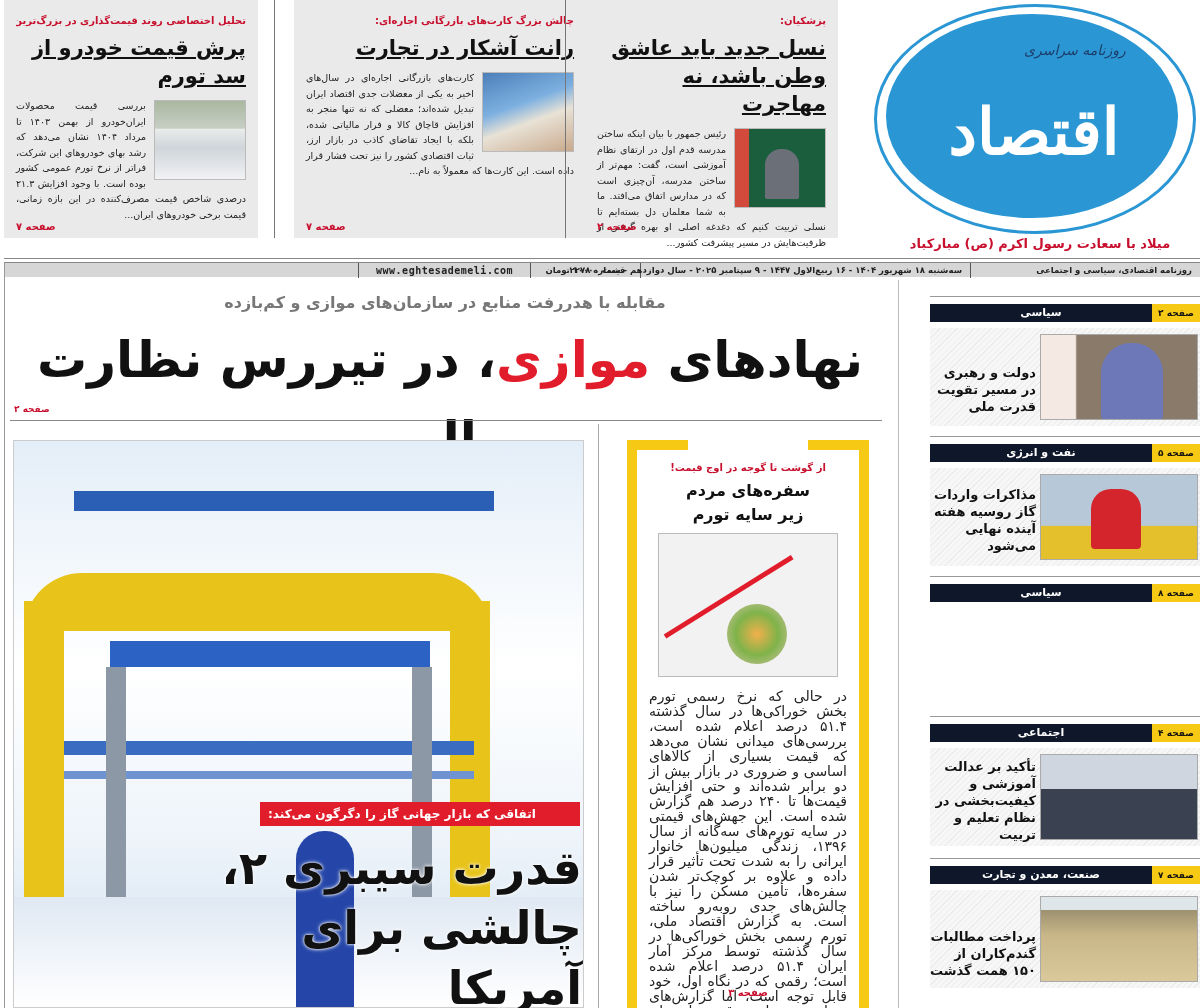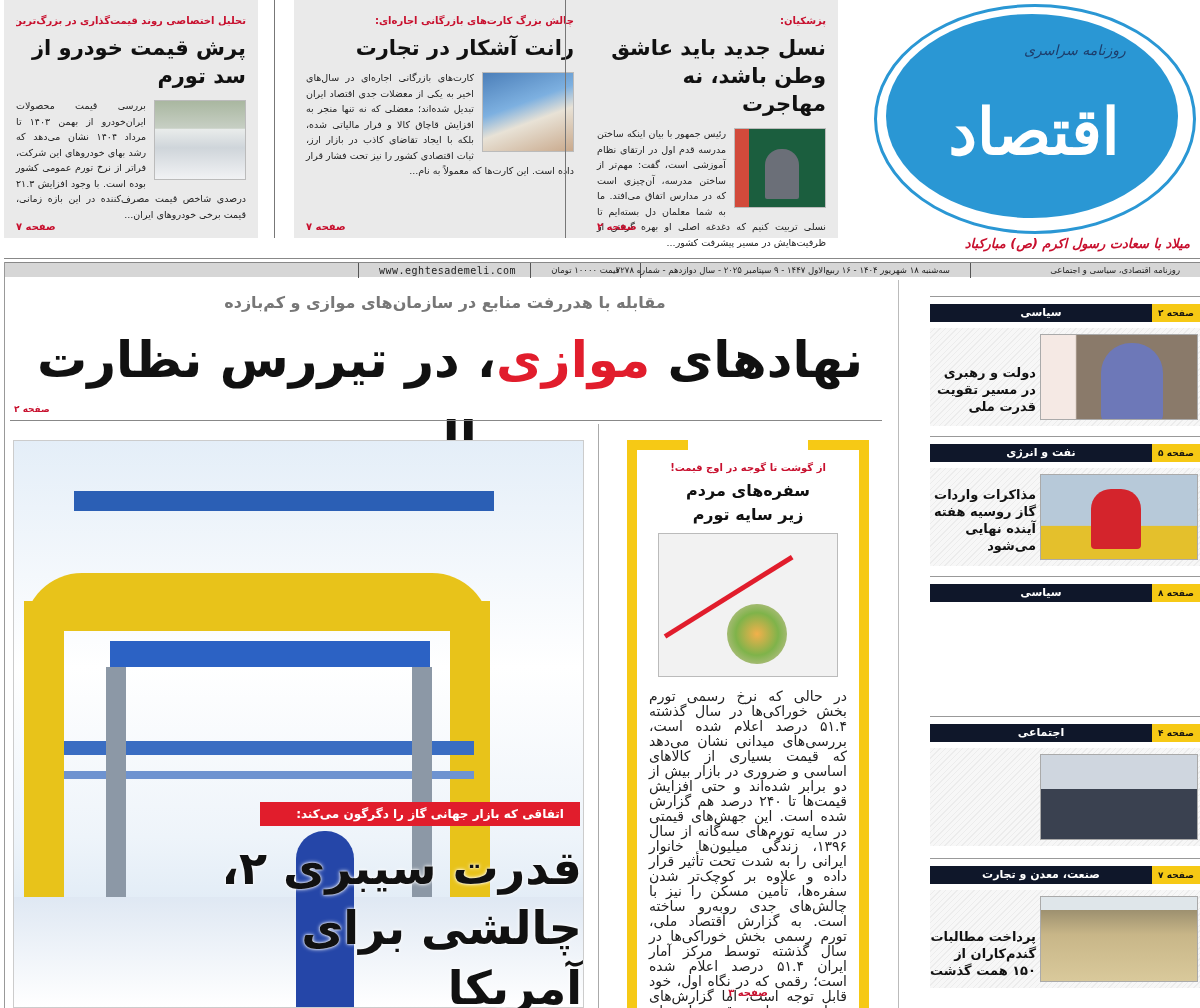--- a/index.html
+++ b/index.html
@@ -2,47 +2,47 @@
 <html><head>
 <meta charset="utf-8">
 <style>
   * { box-sizing: border-box; margin: 0; padding: 0; }
   html, body { width: 1200px; height: 1008px; background: #ffffff; overflow: hidden; }
   body { position: relative; font-family: "DejaVu Sans", sans-serif; direction: rtl; color: #111; }
 
   
   .teaser { position: absolute; top: 0; height: 238px; background: #eaeaea; padding: 10px 12px 0 12px; }
   .teaser .kicker { color: #c8102e; font-size: 10px; font-weight: bold; text-align: right; line-height: 14px; margin-top: 4px; white-space: nowrap; overflow: hidden; }
-  .teaser .title { font-size: 21px; font-weight: bold; line-height: 28px; text-align: right; margin-top: 6px; color: #111; }
+  .teaser .title { font-size: 21px; font-weight: bold; line-height: 28px; text-align: right; margin-top: 6px; color: #111; text-decoration: underline; }
   .teaser .body { margin-top: 8px; font-size: 9.5px; line-height: 15.5px; color: #222; text-align: justify; }
   .teaser .thumb { float: right; width: 92px; height: 80px; margin-left: 8px; margin-top: 2px; border: 1px solid #bbb; }
   .teaser .page { position: absolute; bottom: 6px; left: 12px; color: #c8102e; font-size: 10px; font-weight: bold; }
   #teaser-1 { left: 4px; width: 254px; }
   #teaser-2 { left: 294px; width: 292px; }
   #teaser-3 { left: 585px; width: 253px; }
   .vsep { position: absolute; top: 0; width: 1px; height: 238px; background: #777; }
 
   
   .thumb-cars { background: linear-gradient(180deg,#a9b7a0 0%,#c7cfc4 35%,#e9eceb 36%,#cfd5da 60%,#f1f2f4 100%); }
   .thumb-card { background: linear-gradient(160deg,#4c7fb9 0%,#7db0e0 40%,#e8e2d6 60%,#c9a98c 100%); }
   .thumb-speaker { background: linear-gradient(90deg,#d24a3b 0%,#d24a3b 15%,#1b5e3e 16%,#1b5e3e 100%); position: relative; }
   .thumb-speaker::after { content:""; position:absolute; left:30px; top:20px; width:34px; height:50px; background:#6b6f78; border-radius: 16px 16px 2px 2px; }
 
   
   .logo-wrap { position: absolute; left: 874px; top: 4px; width: 322px; height: 230px; }
   .logo-oval { position: absolute; left: 0; top: 0; width: 322px; height: 230px; border-radius: 50%; background: #ffffff; border: 3px solid #2a97d4; }
   .logo-oval-inner { position: absolute; left: 12px; top: 10px; width: 292px; height: 204px; border-radius: 50%; background: #2a97d4; }
   .logo-sub { position: absolute; top: 38px; left: 150px; font-family: "DejaVu Serif", serif; font-style: italic; color: #1d3d6b; font-size: 14px; }
   .logo-main { position: absolute; top: 58px; left: 30px; width: 260px; text-align: center; color: #ffffff; font-family: "DejaVu Serif", serif; font-weight: bold; font-size: 64px; line-height: 140px; letter-spacing: 2px; }
-  .slogan { position: absolute; top: 236px; left: 890px; width: 300px; text-align: right; color: #c8102e; font-weight: bold; font-size: 13px; font-style: italic; }
+  .slogan { position: absolute; top: 236px; left: 890px; width: 300px; text-align: center; color: #c8102e; font-weight: bold; font-size: 13px; }
 
   
   .infobar { position: absolute; top: 262px; left: 4px; width: 1196px; height: 15px; background: #d6d6d6; border-top: 1px solid #888; display: flex; align-items: center; font-size: 8.5px; color: #222; }
   .infobar-topline { position: absolute; top: 258px; left: 4px; width: 1196px; height: 1px; background: #888; }
-  .infobar .cell { padding: 0 20px; height: 15px; line-height: 15px; white-space: nowrap; border-left: 1px solid #555; }
+  .infobar .cell { padding: 0 8px; height: 15px; line-height: 15px; white-space: nowrap; border-left: 1px solid #555; font-weight: bold; }
   .infobar .cell.last { border-left: none; }
   .infobar .url { font-family: "DejaVu Sans Mono", monospace; font-size: 10px; letter-spacing: 0.5px; direction: ltr; }
   .frame-left { position: absolute; left: 4px; top: 262px; width: 1px; height: 746px; background: #999; }
 
   
   .supertitle { position: absolute; top: 293px; left: 120px; width: 650px; text-align: center; color: #777; font-size: 16px; font-weight: bold; }
   .headline { position: absolute; top: 320px; left: 20px; width: 860px; text-align: center; font-size: 50px; font-weight: 900; line-height: 80px; letter-spacing: -1px; color: #111; }
   .headline .red { color: #e11d2c; }
   .headline-page { position: absolute; top: 404px; left: 14px; color: #c8102e; font-size: 9px; font-weight: bold; }
   .hrule { position: absolute; top: 420px; left: 10px; width: 872px; height: 1px; background: #888; }
@@ -56,21 +56,21 @@
   .pipe-left { position: absolute; top: 160px; left: 10px; width: 40px; height: 410px; background: #e8c31a; }
   .pipe-right { position: absolute; top: 160px; left: 436px; width: 40px; height: 410px; background: #e8c31a; }
   .beam { position: absolute; top: 200px; left: 96px; width: 320px; height: 26px; background: #2c62c4; }
   .post-l { position: absolute; top: 226px; left: 92px; width: 20px; height: 350px; background: #8c98a6; }
   .post-r { position: absolute; top: 226px; left: 398px; width: 20px; height: 350px; background: #8c98a6; }
   .rail { position: absolute; top: 300px; left: 50px; width: 410px; height: 14px; background: #3a6dc2; }
   .rail2 { position: absolute; top: 330px; left: 50px; width: 410px; height: 8px; background: #6e93d0; }
   .snow { position: absolute; bottom: 0; left: 0; width: 100%; height: 110px; background: linear-gradient(180deg,#dfe8f3 0%,#ffffff 100%); }
   .worker { position: absolute; top: 390px; left: 282px; width: 58px; height: 180px; background: #2546a8; border-radius: 28px 28px 4px 4px; }
 
-  .photo-kicker { position: absolute; top: 802px; left: 260px; width: 320px; height: 24px; background: #e11d2c; color: #fff; font-size: 12px; font-weight: bold; line-height: 24px; text-align: right; padding: 0 16px; }
+  .photo-kicker { position: absolute; top: 802px; left: 260px; width: 320px; height: 24px; background: #e11d2c; color: #fff; font-size: 12px; font-weight: bold; line-height: 24px; text-align: left; padding: 0 8px; }
   .photo-title { position: absolute; top: 838px; left: 190px; width: 392px; text-align: right; color: #111; font-size: 46px; font-weight: 900; line-height: 60px; letter-spacing: -1px; text-shadow: 0 0 4px #fff, 0 0 2px #fff; }
 
   
   .ybox { position: absolute; top: 440px; left: 627px; width: 242px; height: 568px; border: 10px solid #f6c915; border-bottom: none; background: #fff; }
   .ybox-top-gap { position: absolute; top: 440px; left: 688px; width: 120px; height: 10px; background: #fff; }
   .ybox .kicker { margin-top: 12px; text-align: center; color: #c8102e; font-size: 10px; font-weight: bold; }
   .ybox .title { margin-top: 6px; text-align: center; font-size: 16px; font-weight: bold; line-height: 24px; }
   .ybox .img { margin: 6px auto 0; width: 180px; height: 144px; background: #f2f2f2; border: 1px solid #bbb; position: relative; overflow: hidden; }
   .ybox .body { margin: 12px 12px 0; font-size: 14px; line-height: 15px; color: #222; text-align: justify; }
   .ybox .page { position: absolute; bottom: 10px; left: 0; width: 100%; text-align: center; color: #c8102e; font-size: 10px; font-weight: bold; }
@@ -227,20 +227,23 @@
 </div>
 
 <div class="sec" style="top:716px">
   <div class="divider"></div>
   <div class="bar">
     <div class="pg">صفحه ۴</div>
     <div class="cat">اجتماعی</div>
   </div>
   <div class="body">
     <div class="pic pic-press"></div>
+    <div class="text">
+        <div class="h" style="margin-top:2px">تأکید بر عدالت آموزشی و کیفیت‌بخشی در نظام تعلیم و تربیت</div>
+      </div>
   </div>
 </div>
 
 <div class="sec" style="top:858px">
   <div class="divider"></div>
   <div class="bar">
     <div class="pg">صفحه ۷</div>
     <div class="cat">صنعت، معدن و تجارت</div>
   </div>
   <div class="body">

